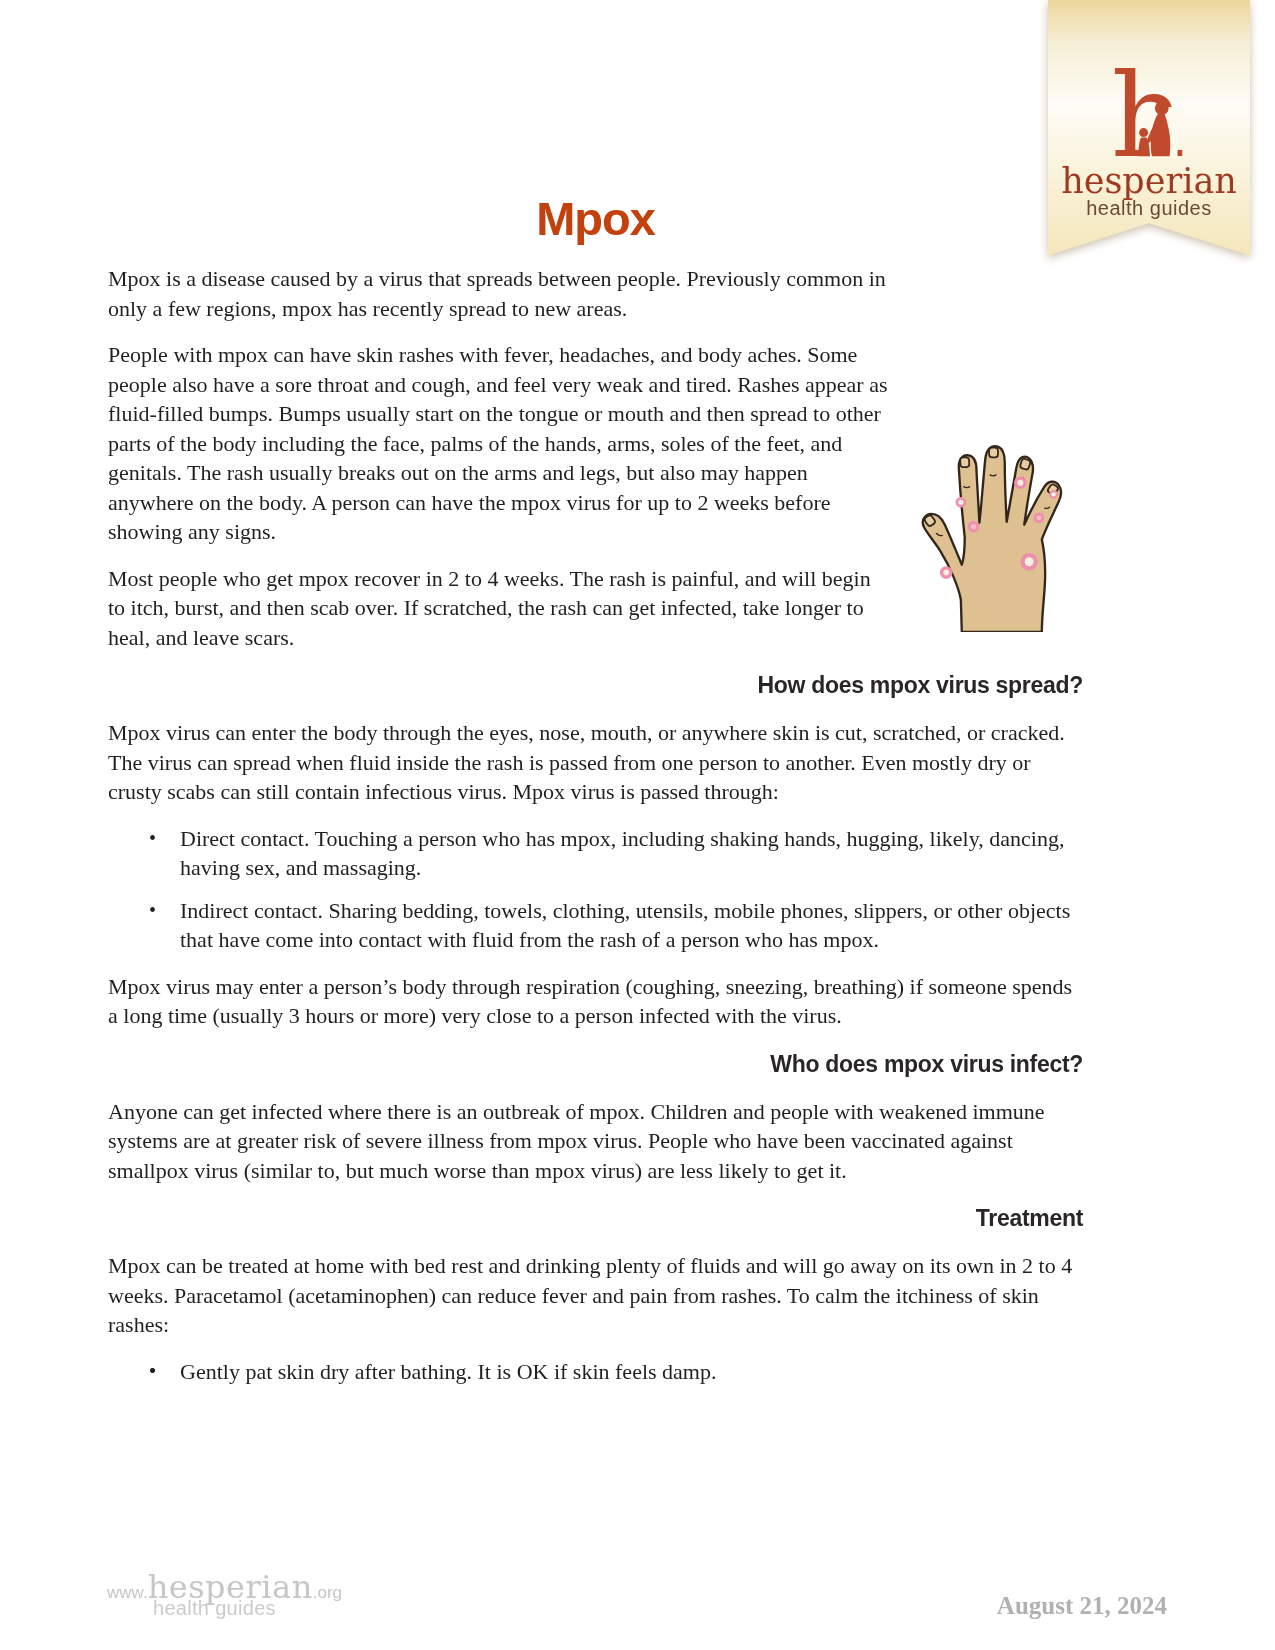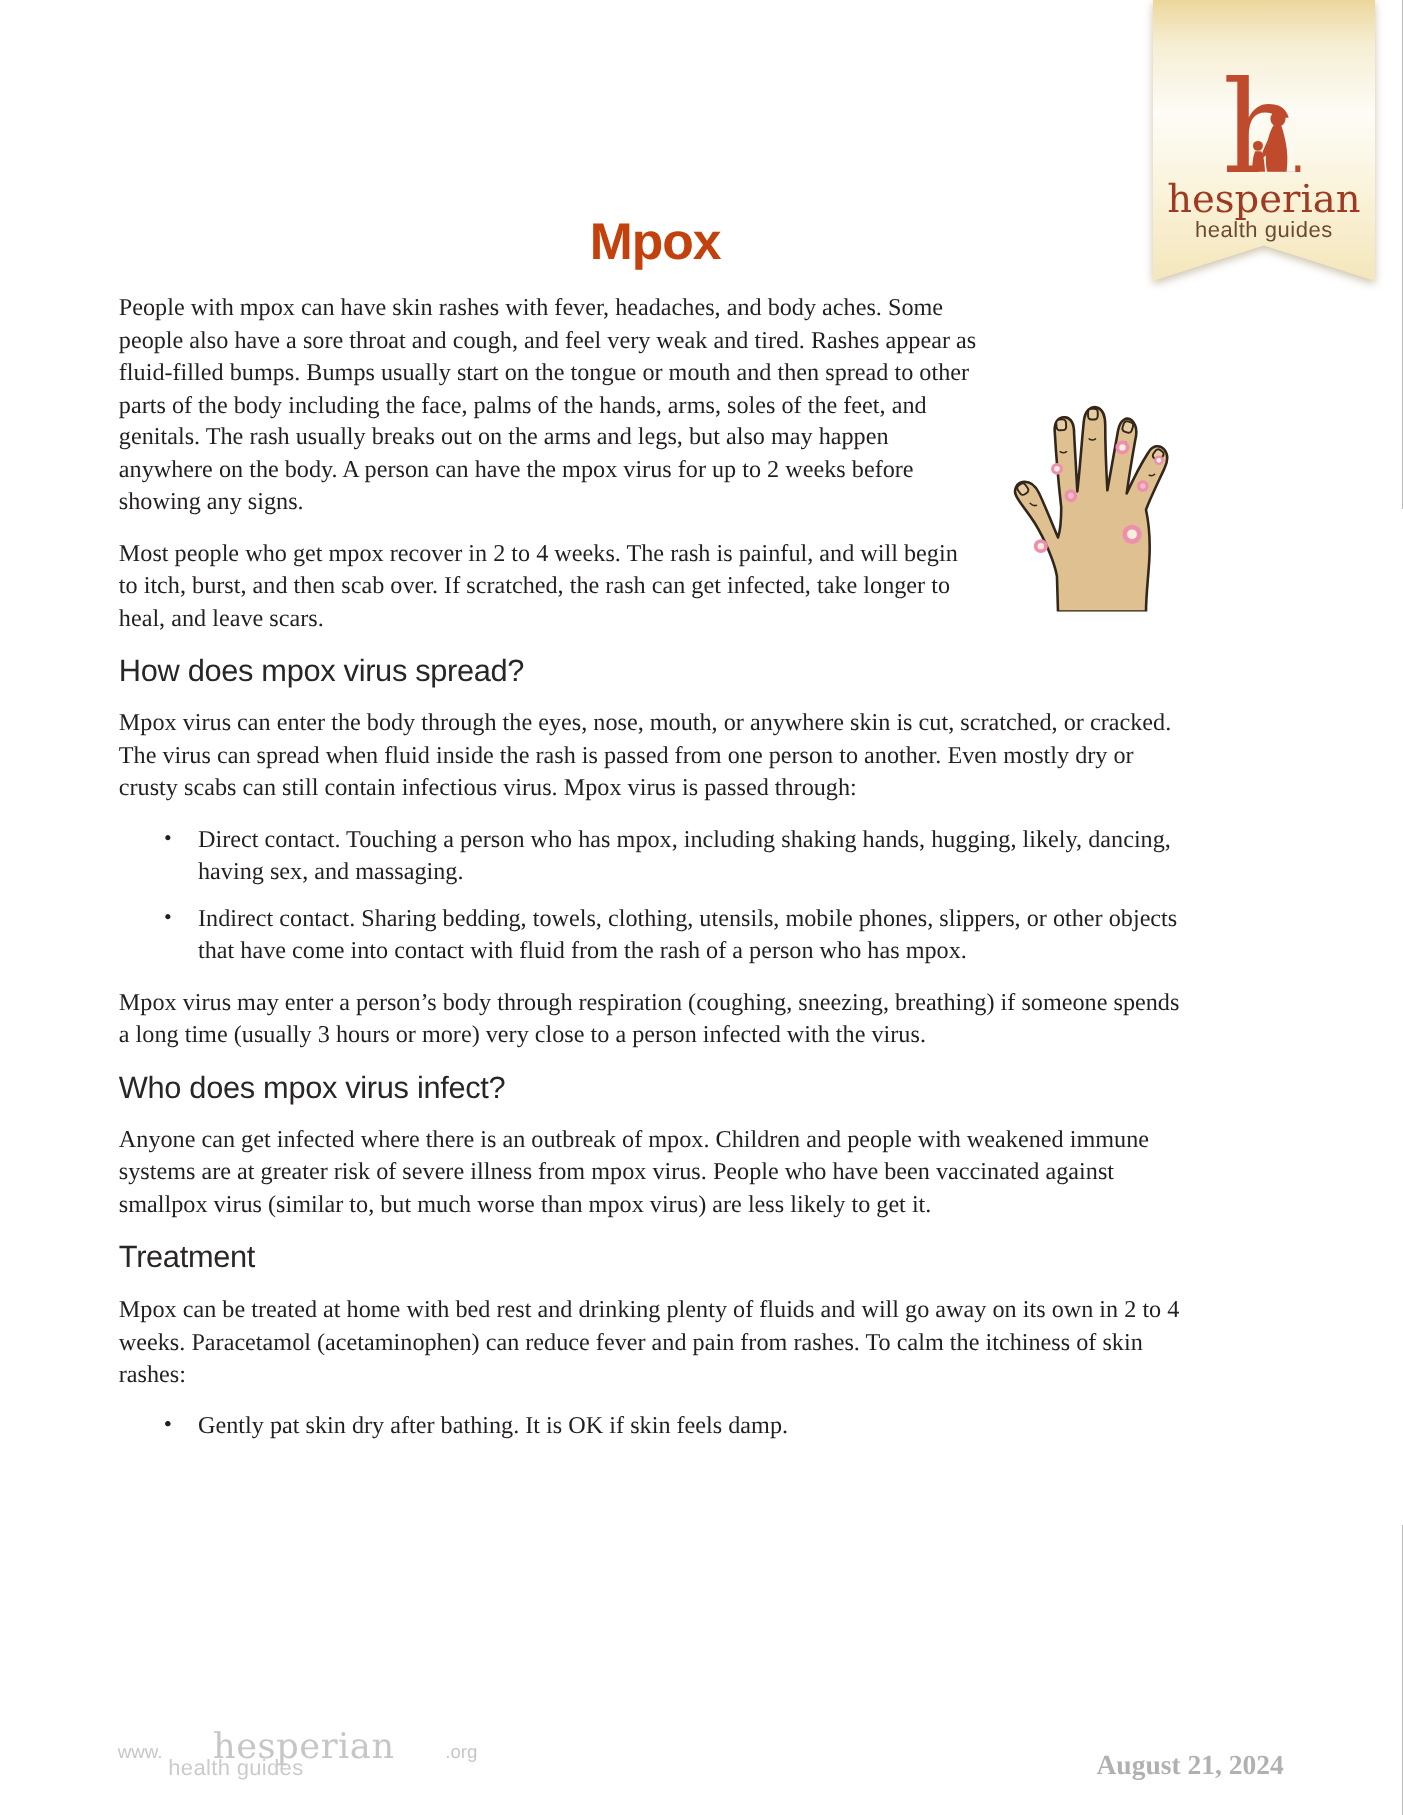--- a/index.html
+++ b/index.html
@@ -41,41 +41,41 @@
     padding-top:192px;
     font-size:22px;line-height:29.5px;
   }
   h1.doc-title{
     font-family:"Liberation Sans", sans-serif;
     font-size:47px;line-height:54px;font-weight:bold;letter-spacing:-1px;
     text-align:center;margin:0 0 18px 0;color:#c2410c;
   }
   h2.sec{
     font-family:"Liberation Sans", sans-serif;
-    font-size:28px;line-height:33px;font-weight:normal;letter-spacing:-.3px;
-    margin:4px 0 16px 0;color:#2a2627;
+    font-size:23px;line-height:33px;font-weight:bold;letter-spacing:-.3px;
+    margin:4px 0 16px 0;color:#2a2627;text-align:right;
   }
   p.body{margin:0 0 17px 0;}
   p.narrow-first{max-width:800px;}
   ul.bullets{list-style:none;margin:0 0 17px 0;padding:0 0 0 72px;}
   ul.bullets li{position:relative;margin:0 0 13px 0;}
   .bullet-dot{position:absolute;left:-31px;top:0;font-size:20px;}
   .lead{font-weight:normal;}
   
   .hand-float{
     float:right;
     width:168px;height:200px;
     margin:92px 4px 10px 18px;
   }
   
   .footer-logo{
     position:absolute;left:107px;top:1571px;
     color:#c8c8c8;line-height:1;
   }
-  .fl-row1{display:flex;align-items:baseline;gap:46px;}
+  .fl-row1{display:flex;align-items:baseline;}
   .fl-www,.fl-org{font-family:"Liberation Sans", sans-serif;font-size:17px;color:#c6c6c6;}
   .fl-brand{font-family:"DejaVu Serif", serif;font-size:32px;color:#c6c6c6;letter-spacing:.5px;}
   .fl-row2{font-family:"Liberation Sans", sans-serif;font-size:20px;color:#cbcbcb;margin:-5px 0 0 46px;letter-spacing:.3px;}
   .footer-date{
     position:absolute;right:108px;top:1592px;
     font-family:Liberation Serif, serif;font-weight:bold;
     font-size:25px;color:#b1b1b1;
   }
 </style>
 </head>
@@ -101,20 +101,21 @@
       </svg>
       <div class="ribbon-brand">hesperian</div>
       <div class="ribbon-tagline">health guides</div>
     </div>
   </div>
 
   <div class="content">
 
     <h1 class="doc-title">Mpox</h1>
 
+    <p class="body narrow-first">Mpox is a disease caused by a virus that spreads between people. Previously common in only a few regions, mpox has recently spread to new areas.</p>
 
     <div class="hand-float">
       <svg width="168" height="200" viewBox="0 0 160 205">
         <g stroke="#33261a" stroke-width="2.4" stroke-linejoin="round" stroke-linecap="round">
           <path fill="#dfc091" d="M 46 205
             L 45 172
             C 43 160 34 138 24 122
             C 17 111 9 102 7 97
             C 4 91 8 84 15 84
             C 21 84 25 88 28 94

